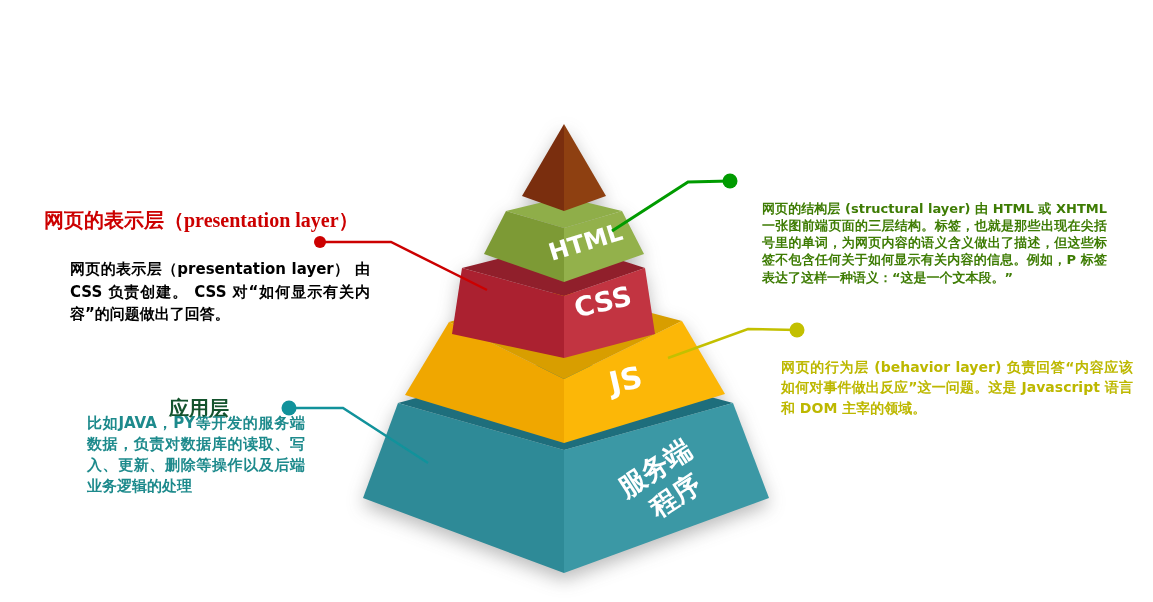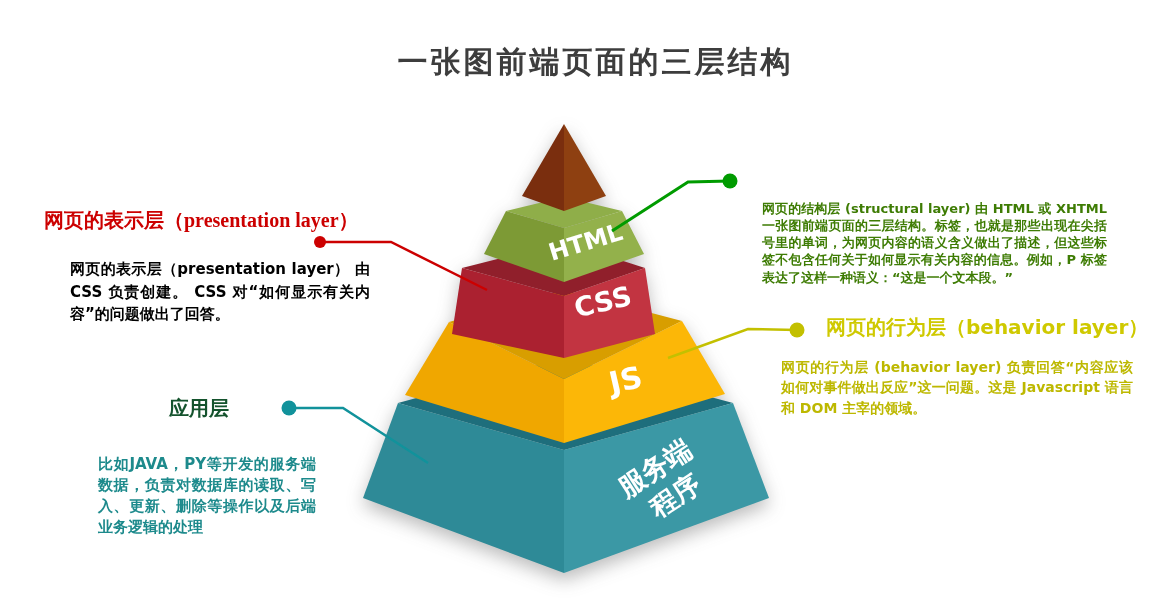--- a/index.html
+++ b/index.html
@@ -29,28 +29,27 @@
   .heading-presentation { left: 44px;  top: 207px; color: #cc0000; font-family: Liberation Serif, serif; }
   .body-presentation    { left: 70px;  top: 258px; width: 300px; font-size: 15px; line-height: 1.5; color: #000000; }
 
   .heading-structural   { left: 767px; top: 170px; color: #45a30d; }
   .body-structural      { left: 762px; top: 200px; width: 345px; font-size: 13px; line-height: 1.32; color: #3e7c04; }
 
   .heading-behavior     { left: 826px; top: 314px; color: #cfc900; }
   .body-behavior        { left: 781px; top: 357px; width: 352px; font-size: 14px; line-height: 1.45; color: #bdb800; }
 
   .heading-application  { left: 169px; top: 395px; color: #14532d; }
-  .body-application     { left: 87px;  top: 454px; width: 218px; font-size: 15px; line-height: 1.4; color: #1d8a8c; margin-left: 11px; }
+  .body-application     { left: 87px;  top: 413px; width: 218px; font-size: 15px; line-height: 1.4; color: #1d8a8c; }
 </style>
 </head>
 <body>
 
 <div id="stage">
 
-  <div class="page-title">一张图前端页面的三层结构</div>
 
   <svg class="scene" width="1153" height="602" viewBox="0 0 1153 602">
 
     <g class="pyramid-group">
 
       <g>
         <polygon points="398,403 564,358 733,403 564,450" fill="#1e6e7c"></polygon>
         <polygon points="398,403 564,450 564,573 363,498" fill="#2e8a97"></polygon>
         <polygon points="564,450 733,403 769,498 564,573" fill="#3b98a5"></polygon>
       </g>
@@ -101,19 +100,18 @@
       <polyline points="289,408 343,408 428,463" fill="none" stroke="#11929b" stroke-width="2.5"></polyline>
       <circle cx="289" cy="408" r="7.5" fill="#11929b"></circle>
     </g>
   </svg>
 
   <div class="callout-heading heading-presentation">网页的表示层（presentation layer）</div>
   <div class="callout-body body-presentation">网页的表示层（presentation layer） 由 CSS 负责创建。 CSS 对“如何显示有关内容”的问题做出了回答。</div>
 
   <div class="callout-body body-structural">网页的结构层 (structural layer) 由 HTML 或 XHTML 一张图前端页面的三层结构。标签，也就是那些出现在尖括号里的单词，为网页内容的语义含义做出了描述，但这些标签不包含任何关于如何显示有关内容的信息。例如，P 标签表达了这样一种语义：“这是一个文本段。”</div>
 
-  <div class="callout-heading heading-behavior">网页的行为层（behavior layer）</div>
   <div class="callout-body body-behavior">网页的行为层 (behavior layer) 负责回答“内容应该如何对事件做出反应”这一问题。这是 Javascript 语言和 DOM 主宰的领域。</div>
 
   <div class="callout-heading heading-application">应用层</div>
   <div class="callout-body body-application">比如JAVA，PY等开发的服务端数据，负责对数据库的读取、写入、更新、删除等操作以及后端业务逻辑的处理</div>
 
 </div>
 
 </body></html>

